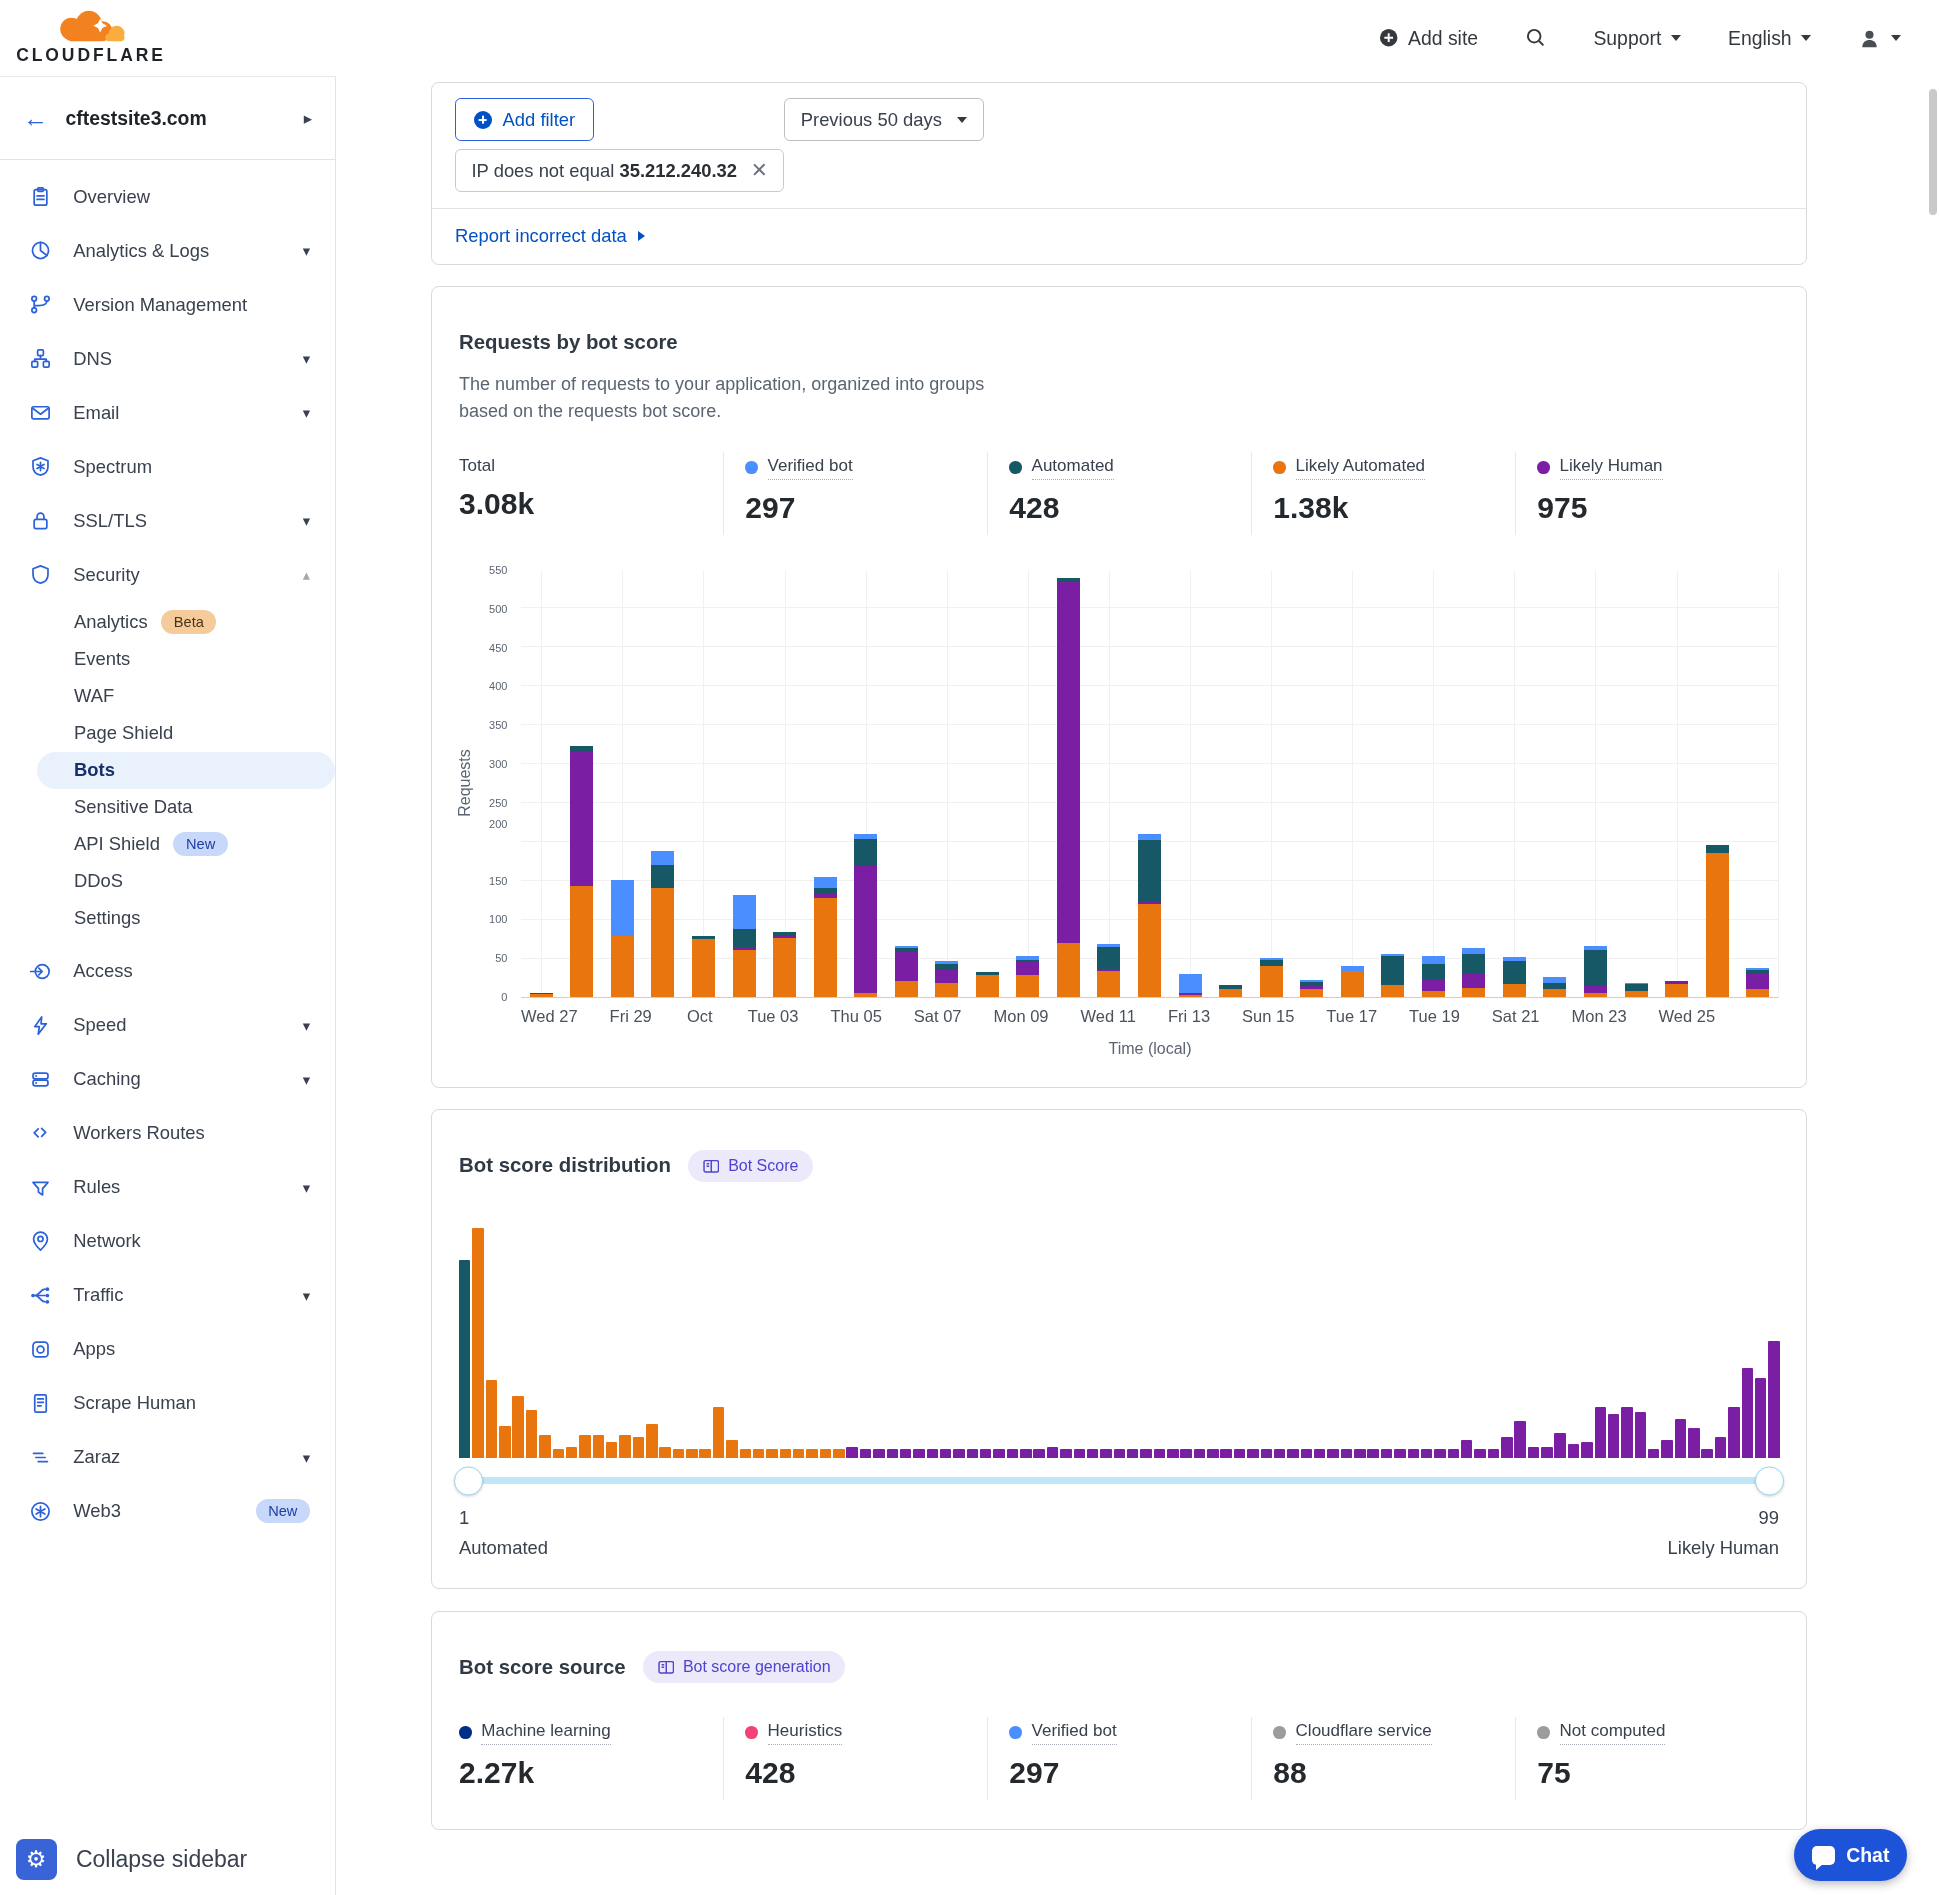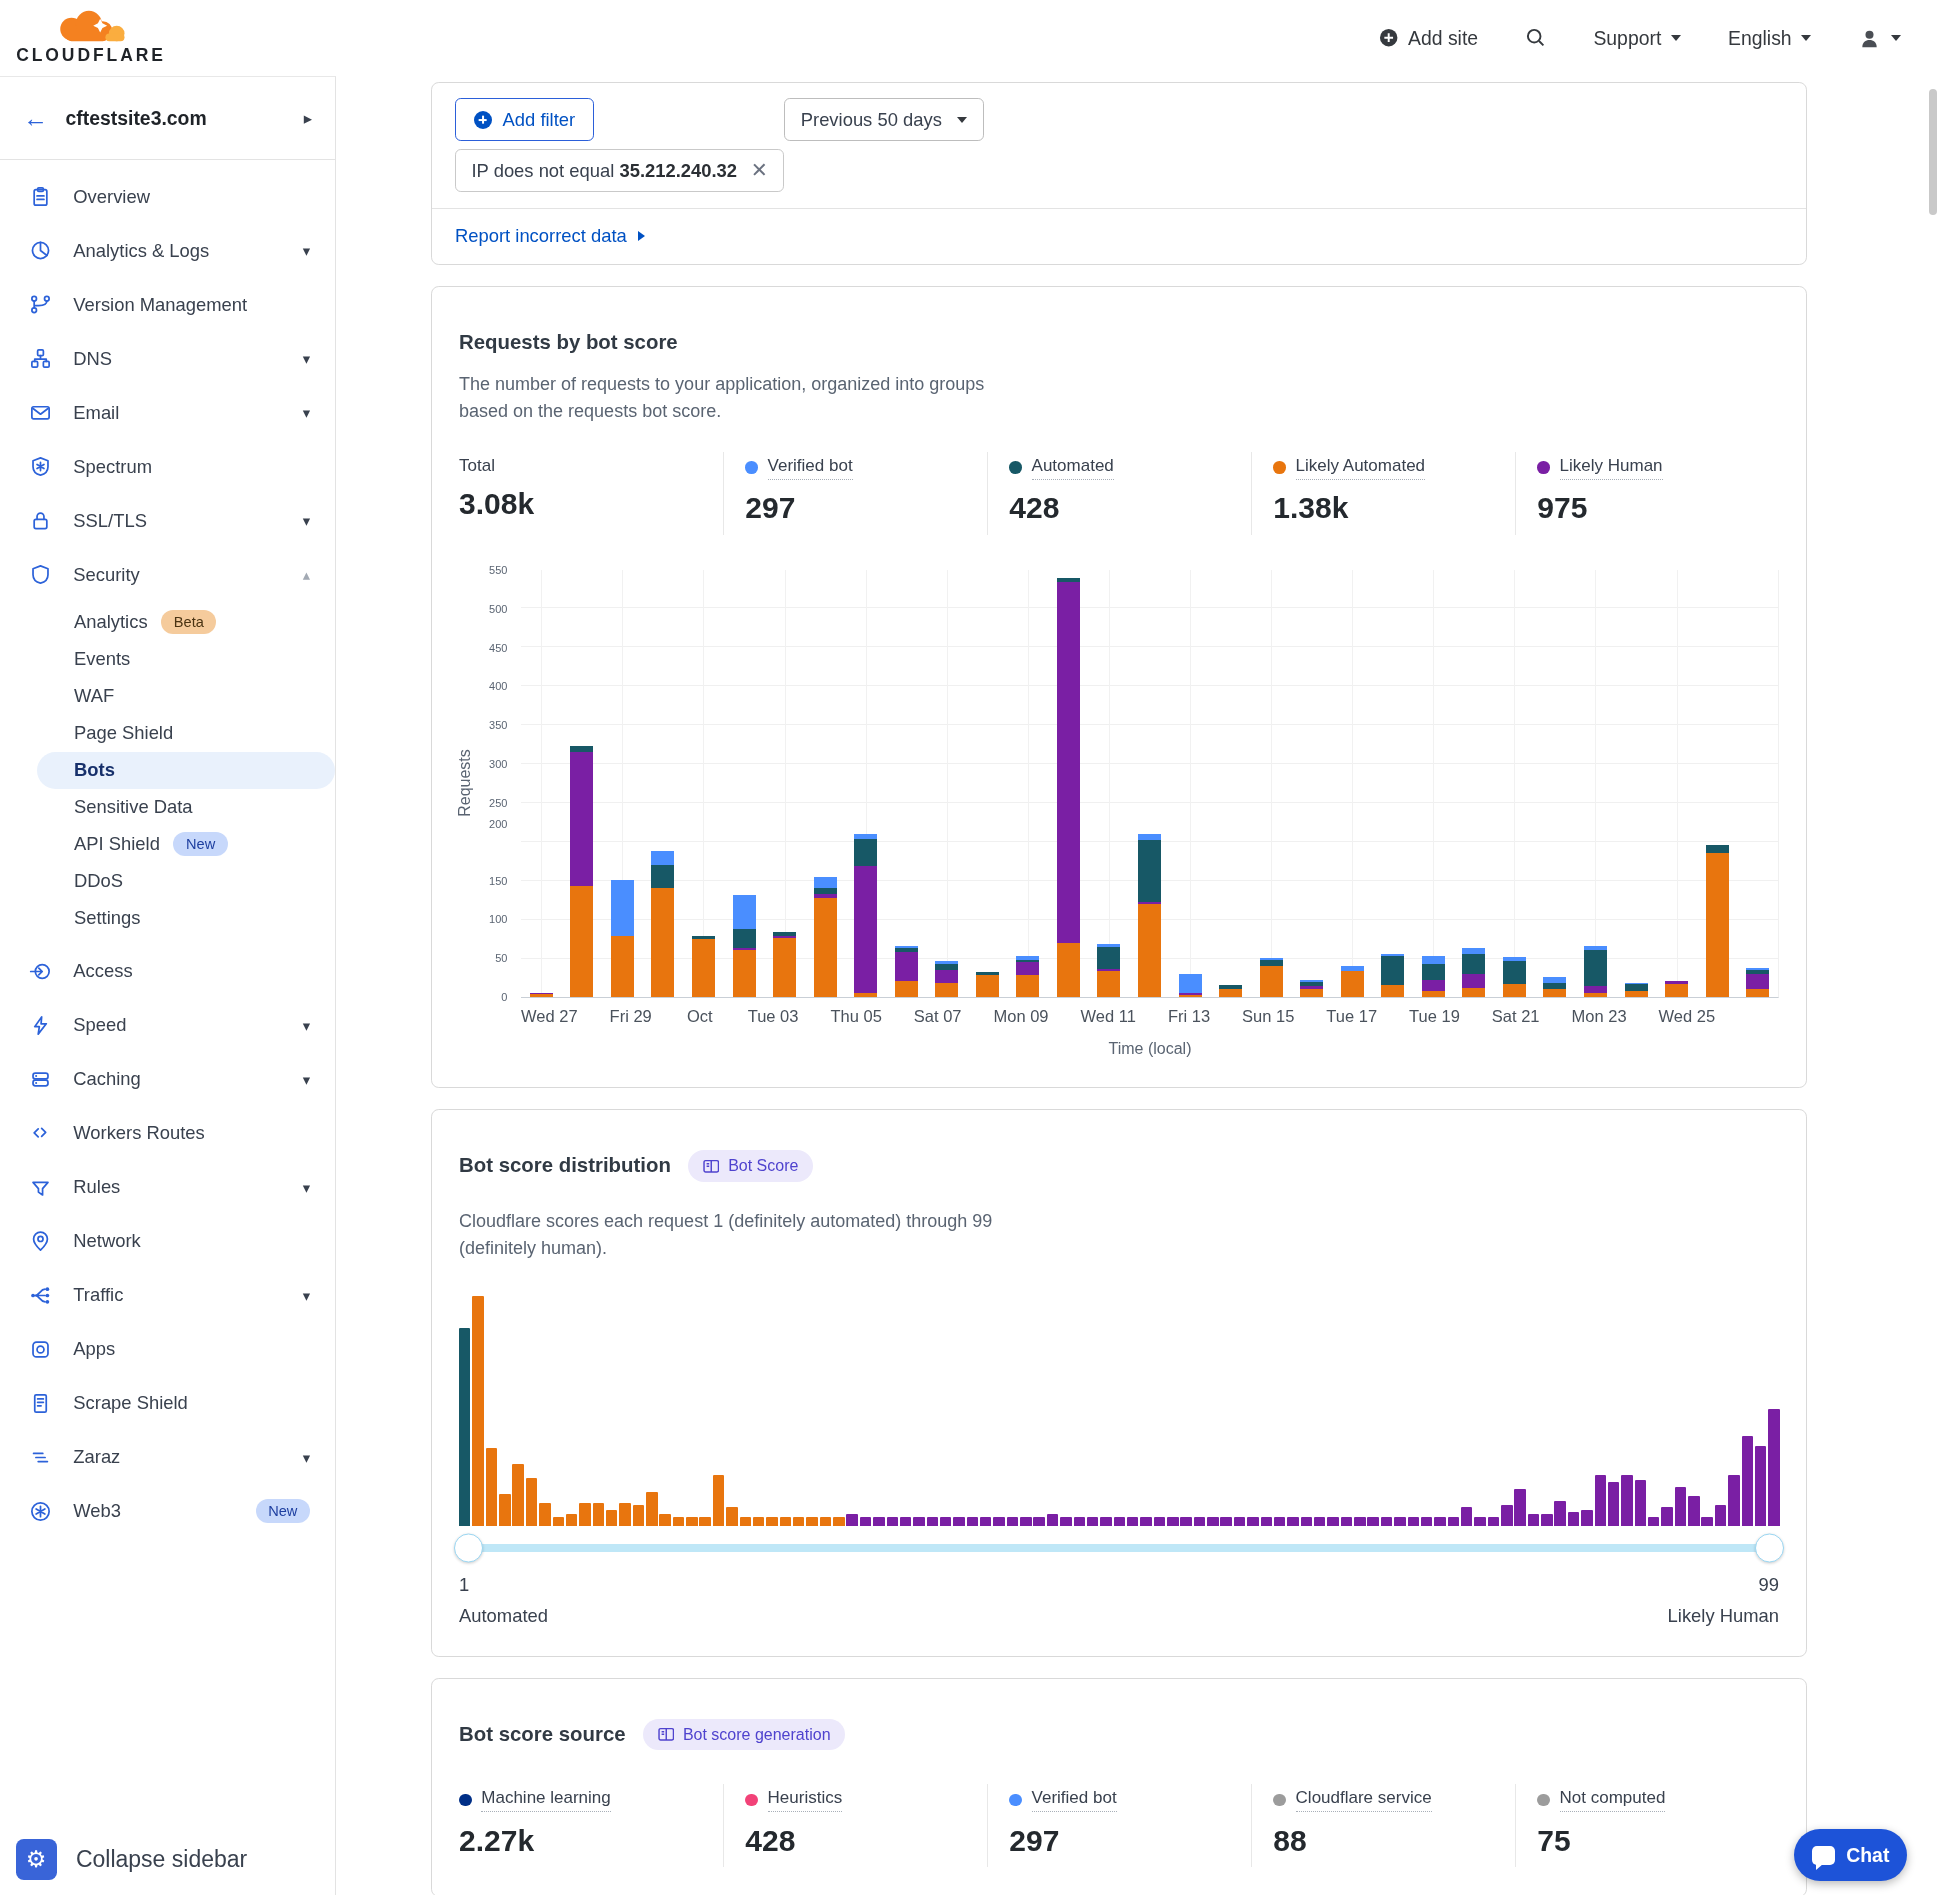--- a/index.html
+++ b/index.html
@@ -346,21 +346,21 @@
         </span>
         <span class="nav-lb">Apps</span>
       </div>
       <div class="nav-item">
         <span class="nav-ic">
           <svg viewBox="0 0 20 20" width="23" height="23" fill="none" stroke="currentColor" stroke-width="1.5" stroke-linecap="round" stroke-linejoin="round">
             <rect x="5" y="2.5" width="10" height="15" rx="1.2"></rect>
             <path d="M7.5 6 H12.5 M7.5 9 H12.5 M7.5 12 H10.5"></path>
           </svg>
         </span>
-        <span class="nav-lb">Scrape Shield</span>
+        <span class="nav-lb">Scrape Human</span>
       </div>
       <div class="nav-item">
         <span class="nav-ic">
           <svg viewBox="0 0 20 20" width="23" height="23" fill="none" stroke="currentColor" stroke-width="1.5" stroke-linecap="round" stroke-linejoin="round">
             <path d="M4 6.5 H12 M6 10 H14 M8 13.5 H16"></path>
           </svg>
         </span>
         <span class="nav-lb">Zaraz</span>
         <span class="caret">▾</span>
       </div>
@@ -731,21 +731,20 @@
       <div class="title-row">
         <h2 class="card-title">Bot score distribution</h2>
         <span class="pill">
           <svg width="16.5" height="14.6" viewBox="0 0 16 14" fill="none" stroke="currentColor" stroke-width="1.4">
             <rect x="1" y="1.5" width="14" height="11" rx="1.5"></rect>
               <path d="M8 1.5 V12.5 M3.5 4.5 H6 M3.5 7 H6"></path>
           </svg>
           <span>Bot Score</span>
         </span>
       </div>
-      <p class="subtitle" style="max-width:592px">Cloudflare scores each request 1 (definitely automated) through 99 (definitely human).</p>
 
       <div class="hist">
           <div class="hbar" style="height: 198px; background: rgb(23, 88, 102);"></div>
           <div class="hbar" style="height: 230px; background: rgb(232, 117, 14);"></div>
           <div class="hbar" style="height: 78px; background: rgb(232, 117, 14);"></div>
           <div class="hbar" style="height: 32px; background: rgb(232, 117, 14);"></div>
           <div class="hbar" style="height: 62px; background: rgb(232, 117, 14);"></div>
           <div class="hbar" style="height: 48px; background: rgb(232, 117, 14);"></div>
           <div class="hbar" style="height: 23px; background: rgb(232, 117, 14);"></div>
           <div class="hbar" style="height: 9.2px; background: rgb(232, 117, 14);"></div>

